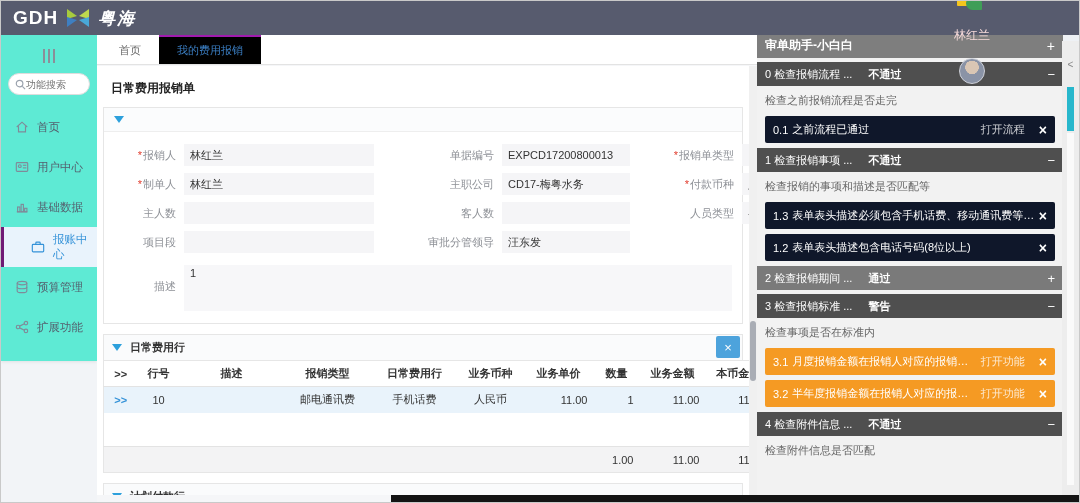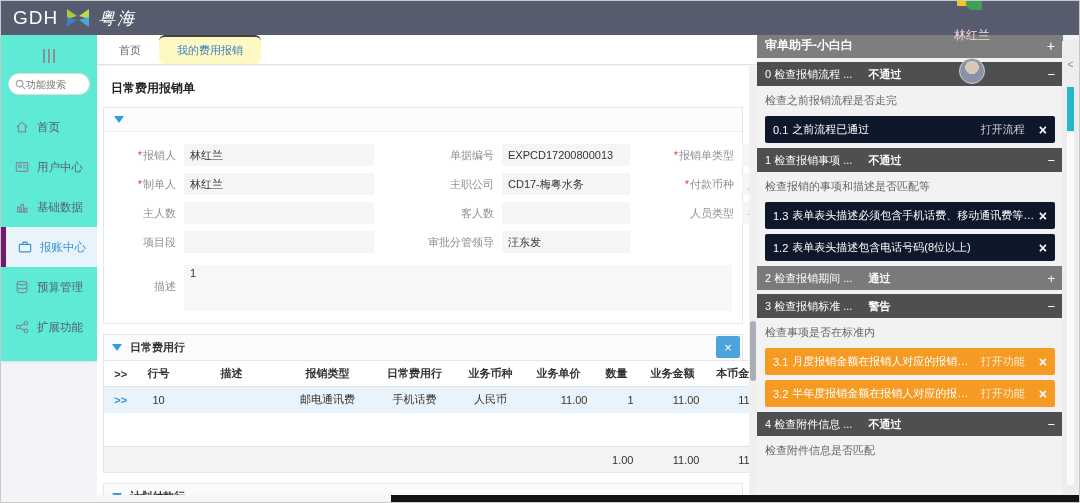--- a/index.html
+++ b/index.html
@@ -3,23 +3,23 @@
 <meta charset="utf-8">
 <style>
   * { margin:0; padding:0; box-sizing:border-box; }
   html,body { width:1080px; height:503px; overflow:hidden; }
   body { font-family:"Liberation Sans","DejaVu Sans",sans-serif; font-size:11px; color:#333;
          background:#eef1f5; position:relative; border:1px solid #c9c9c9; }
 
   
   .topbar { position:absolute; top:0; left:0; right:0; height:34px; background:#575b6e;
             display:flex; align-items:center; padding:0 12px; color:#fff; z-index:30; }
-  .logo-gdh { font-size:19px; font-weight:normal; letter-spacing:1px; }
+  .logo-gdh { font-size:19px; font-weight:bold; letter-spacing:1px; }
   .butterfly { margin:0 8px; display:flex; }
-  .brand { font-size:17px; font-weight:normal; font-style:italic; letter-spacing:2px; }
+  .brand { font-size:17px; font-weight:bold; font-style:italic; letter-spacing:2px; }
   .topbar-right { margin-left:auto; display:flex; align-items:center; gap:14px;flex-direction:column; }
   .role-pill { background:#fff; color:#555; border-radius:12px; height:22px; padding:0 10px;
                display:flex; align-items:center; gap:16px; font-size:11px; cursor:pointer; min-width:190px; }
   .caret { width:0; height:0; border-left:4px solid transparent; border-right:4px solid transparent;
            border-top:5px solid #999; }
   .chat-wrap { position:relative; width:30px; height:24px; }
   .bub { position:absolute; width:16px; height:13px; border-radius:7px 7px 7px 1px; }
   .bub.y { background:#f5c51d; left:0; top:4px; }
   .bub.g { background:#3f9e57; left:9px; top:8px; border-radius:7px 7px 1px 7px; }
   .badge { position:absolute; top:-4px; right:-6px; background:#e7392e; color:#fff; border-radius:8px;
@@ -34,28 +34,28 @@
   .side-card { background:#5eead4; margin:0; padding:8px 0 14px; box-shadow:0 1px 3px rgba(0,0,0,.08); }
   .hamb { display:flex; gap:3px; justify-content:center; padding:6px 0 10px; cursor:pointer; }
   .hamb span { width:2px; height:14px; background:#8a8f99; display:block; }
   .side-search { margin:0 7px 12px; height:22px; border:1px solid #ddd; border-radius:11px;
                  display:flex; align-items:center; padding:0 6px; background:#fff; }
   .side-search input { border:none; outline:none; width:54px; font-size:10px; color:#666; background:transparent;
                        font-family:"Liberation Sans",sans-serif; }
   .nav-item { height:40px; display:flex; align-items:center; gap:8px; padding-left:14px; color:#54606e;
               cursor:pointer; font-size:11.5px; }
   .nav-item svg { flex:0 0 14px; stroke:#7f8b99; }
-  .nav-item.active { background:#e9f3fc; color:#3492d8; border-left:5px solid #701a75; padding-left:12px; }
+  .nav-item.active { background:#e9f3fc; color:#3492d8; border-left:3px solid #701a75; padding-left:27px; }
   .nav-item.active svg { stroke:#3492d8; }
 
   
   .main { position:absolute; top:34px; left:96px; width:660px; bottom:0; background:#f5f6f8; }
   .tabs { height:30px; background:#fff; border-bottom:1px solid #e3e3e3; display:flex; align-items:stretch; padding-left:4px; }
   .tab { padding:0 18px; display:flex; align-items:center; color:#666; cursor:pointer; border-top:2px solid transparent; }
-  .tab.active { background:#fef9c3; color:#3b7fc4; border-top:2px solid #404040;border-radius:6px; }
+  .tab.active { background:#000000; color:#3b7fc4; border-top:2px solid #a21caf; }
   .content { position:absolute; top:31px; left:0; right:8px; bottom:7px; background:#fff; overflow:hidden; padding:0 6px; }
   .doc-title { font-weight:bold; font-size:12px; color:#222; padding:14px 8px 10px; }
   .panel { border:1px solid #e6e6e6; background:#fff; }
   .collapse-row { height:24px; background:#fbfcfd; border-bottom:1px solid #eee; display:flex; align-items:center; padding-left:10px; }
   .tri { width:0; height:0; border-left:5px solid transparent; border-right:5px solid transparent;
          border-top:7px solid #2da0dc; cursor:pointer; }
   .formgrid { display:grid; grid-template-columns:62px 190px 112px 128px 96px 1fr;
               column-gap:8px; row-gap:7px; padding:12px 10px 8px; align-items:center; }
   .flabel { text-align:right; color:#8d9096; white-space:nowrap; }
   .req { color:#e13b2c; margin-right:1px; }

